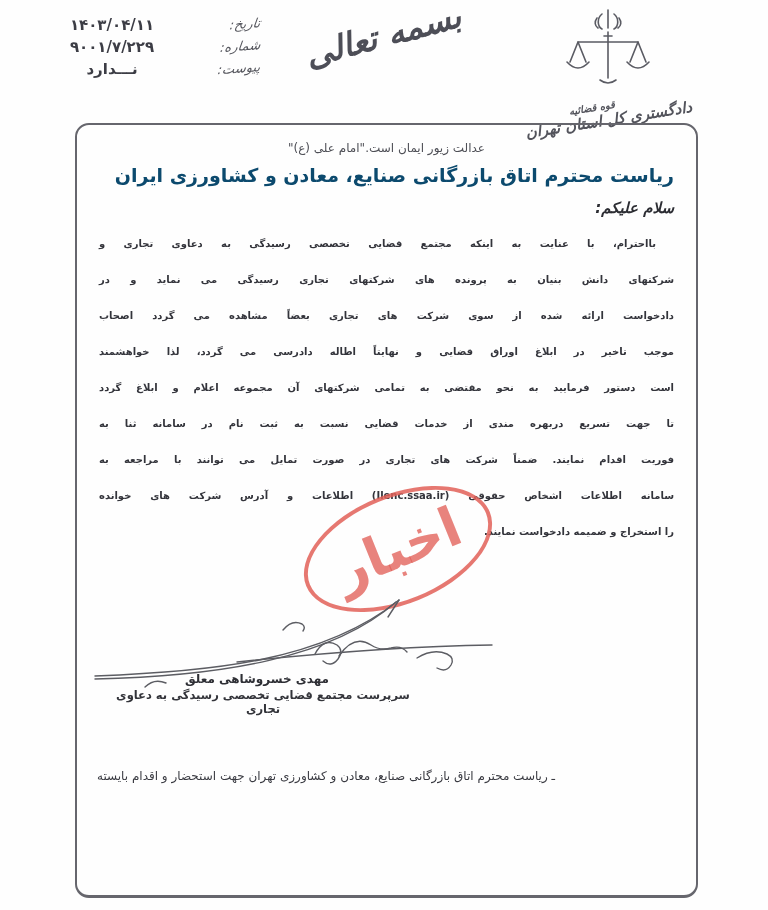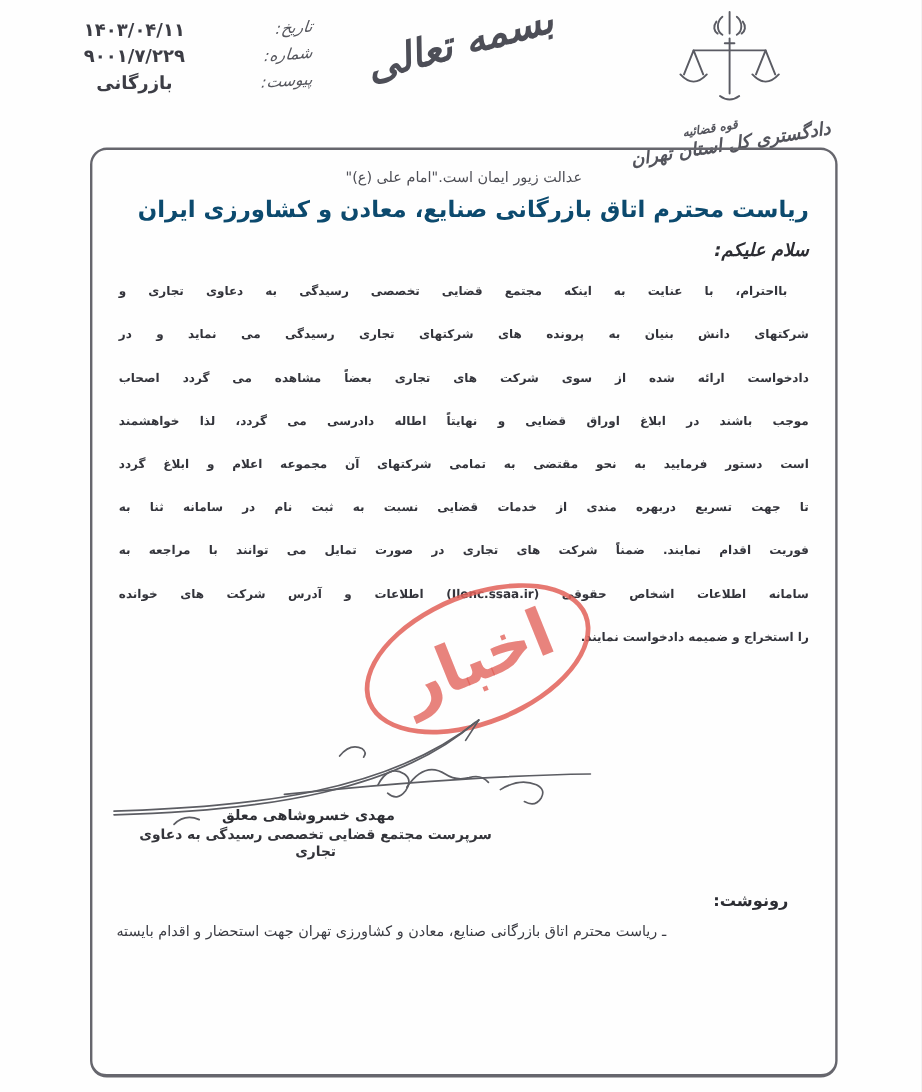--- a/index.html
+++ b/index.html
@@ -86,21 +86,21 @@
 <body>
 
 <div class="page">
 
   <div class="meta" dir="rtl">
     <div class="lbl">تاریخ:</div>
     <div class="val">۱۴۰۳/۰۴/۱۱</div>
     <div class="lbl">شماره:</div>
     <div class="val">۹۰۰۱/۷/۲۲۹</div>
     <div class="lbl">پیوست:</div>
-    <div class="val">بازرگانی</div>
+    <div class="val">نـــدارد</div>
   </div>
 
   <div class="besmele">بسمه تعالی</div>
 
   <div class="emblem-wrap">
     <svg width="92" height="100" viewBox="0 0 92 100">
       <g fill="none" stroke="#5a5b63" stroke-width="1.6" stroke-linecap="round">
 
         <path d="M46 6 v18"></path>
         <path d="M40 10 c-5 4 -5 12 0 15"></path>
@@ -132,21 +132,21 @@
     <div class="motto">عدالت زیور ایمان است."امام علی (ع)"</div>
 
     <div class="recipient">ریاست محترم اتاق بازرگانی صنایع، معادن و کشاورزی ایران</div>
 
     <div class="salutation">سلام علیکم:</div>
 
     <div class="body-lines">
       <div class="body-line first">بااحترام، با عنایت به اینکه  مجتمع قضایی تخصصی  رسیدگی به دعاوی تجاری  و</div>
       <div class="body-line">شرکتهای دانش بنیان به پرونده های شرکتهای تجاری رسیدگی می نماید و در</div>
       <div class="body-line">دادخواست ارائه شده از سوی شرکت های تجاری بعضاً مشاهده می گردد اصحاب</div>
-      <div class="body-line">موجب باشند در ابلاغ اوراق قضایی و نهایتاً اطاله دادرسی می گردد، لذا خواهشمند</div>
+      <div class="body-line">موجب تاخیر در ابلاغ اوراق قضایی و نهایتاً اطاله دادرسی می گردد، لذا خواهشمند</div>
       <div class="body-line">است دستور فرمایید به نحو مقتضی به تمامی شرکتهای آن مجموعه اعلام و ابلاغ گردد</div>
       <div class="body-line">تا جهت تسریع دربهره مندی از خدمات قضایی نسبت به ثبت نام در سامانه ثنا به</div>
       <div class="body-line">فوریت اقدام نمایند. ضمناً شرکت های تجاری در صورت تمایل می توانند با مراجعه به</div>
       <div class="body-line">سامانه اطلاعات اشخاص حقوقی (Ilenc.ssaa.ir) اطلاعات و آدرس شرکت های خوانده</div>
       <div class="body-line last">را استخراج و ضمیمه دادخواست نمایند.</div>
     </div>
 
     <div class="stamp">
       <span>اخبار</span>
     </div>
@@ -161,17 +161,16 @@
         <path d="M252 68 q15 -22 32 -11 q9 6 20 3 q10 -3 16 4"></path>
         <path d="M150 74 C245 64 335 58 405 57"></path>
         <path d="M330 70 q16 -10 30 -4 q8 4 4 11 q-5 8 -14 3"></path>
         <path d="M58 99 q9 -9 21 -4"></path>
       </g>
     </svg>
 
     <div class="signer-name">مهدی خسروشاهی معلق</div>
     <div class="signer-title">سرپرست مجتمع قضایی تخصصی رسیدگی به دعاوی تجاری</div>
 
-    <div class="cc-label">رونوشت:</div>
     <div class="cc-item">ـ ریاست محترم اتاق بازرگانی صنایع، معادن و کشاورزی تهران  جهت استحضار و اقدام بایسته</div>
 
   </div>
 </div>
 
 </body></html>

